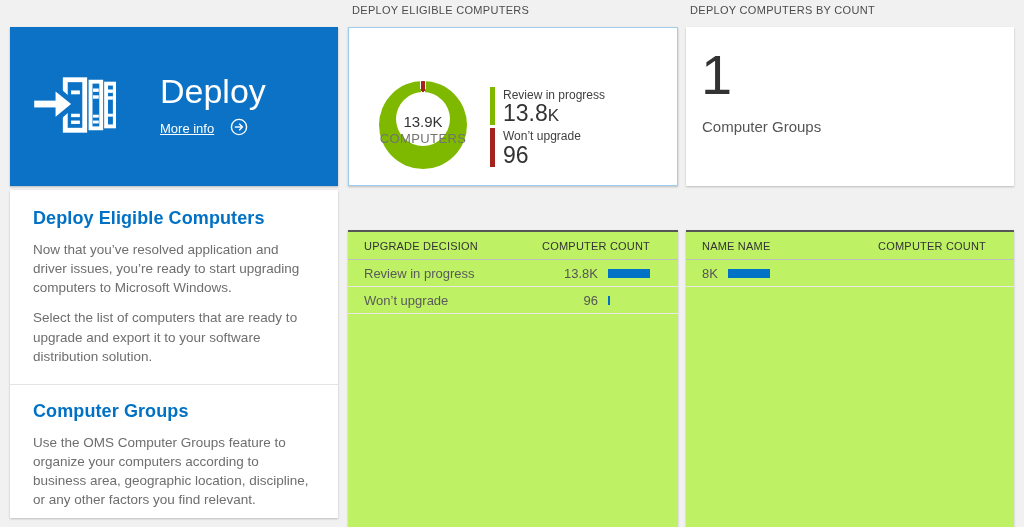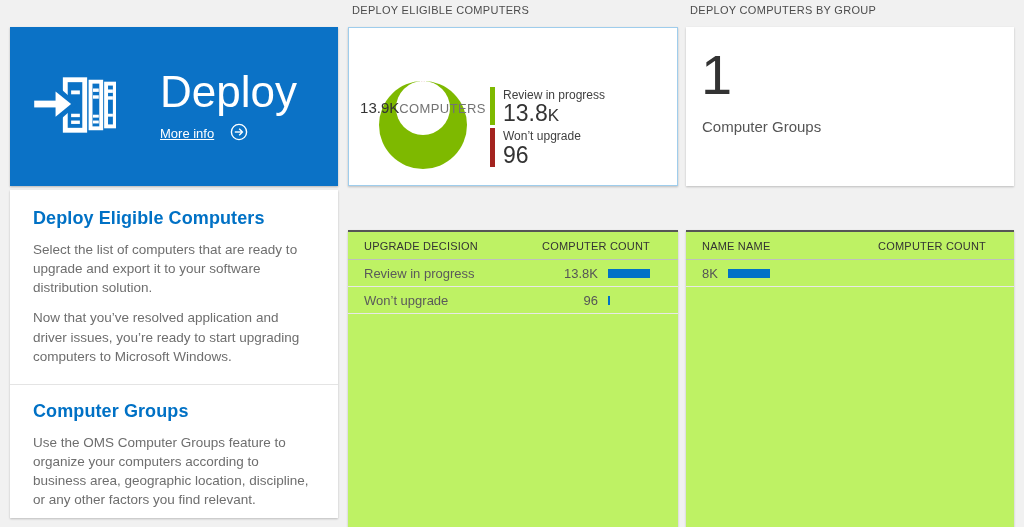--- a/index.html
+++ b/index.html
@@ -22,21 +22,21 @@
   
   .blue-tile{
     position:absolute;left:10px;top:27px;width:328px;height:159px;
     background:#0b72c6;
     display:flex;align-items:center;
     box-shadow:0 1px 2px rgba(0,0,0,.25);
     cursor:pointer;
   }
   .tile-icon{margin-left:24px;flex:0 0 auto;}
   .tile-text{margin-left:44px;}
-  .tile-title{color:#fff;font-size:44px;font-weight:300;line-height:1.05;}
+  .tile-title{color:#fff;font-size:34px;font-weight:300;line-height:1.05;}
   .more-info{
     margin-top:8px;display:flex;align-items:center;gap:16px;
     color:#fff;font-size:13px;
   }
   .more-info .lbl{text-decoration:underline;cursor:pointer;}
 
   
   .left-panel{
     position:absolute;left:10px;top:190px;width:328px;height:328px;
     background:#fff;box-shadow:0 1px 2px rgba(0,0,0,.22);
@@ -60,22 +60,22 @@
   .card-mid{left:348px;width:330px;border:1px solid #9fcdec;cursor:pointer;}
   .card-right{left:686px;width:328px;cursor:pointer;}
 
   
   .donut{
     position:absolute;left:30px;top:53px;width:88px;height:88px;border-radius:50%;
     background:conic-gradient(#a3231f 0 2.5deg,#ffffff 2.5deg 4deg,
       #7eb900 4deg 356deg,#ffffff 356deg 357.5deg,#a3231f 357.5deg 360deg);
   }
   .donut-hole{
-    position:absolute;left:17px;top:0;width:54px;height:54px;border-radius:50%;
-    background:#fff;display:flex;flex-direction:row;align-items:center;justify-content:center;
+    position:absolute;left:17px;top:11px;width:54px;height:54px;border-radius:50%;
+    background:#fff;display:flex;flex-direction:column;align-items:center;justify-content:flex-end;
   }
   .donut-val{font-size:15px;color:#333;line-height:1.1;}
   .donut-lbl{font-size:13px;color:#737373;letter-spacing:.4px;margin-top:1px;}
 
   
   .legend{position:absolute;left:141px;top:59px;}
   .legend-item{display:flex;margin-bottom:3px;}
   .legend-swatch{width:5px;margin-right:8px;}
   .legend-label{font-size:12px;color:#404040;line-height:1.2;padding-top:1px;}
   .legend-value{font-size:23px;color:#333;line-height:1.0;}
@@ -115,21 +115,21 @@
     position:absolute;left:16px;bottom:9px;
     color:#0072c6;font-size:11px;cursor:pointer;
   }
 </style>
 </head>
 <body>
 
 <div class="stage">
 
   <div class="section-header hdr-mid">DEPLOY ELIGIBLE COMPUTERS</div>
-  <div class="section-header hdr-right">DEPLOY COMPUTERS BY GROUP</div>
+  <div class="section-header hdr-right">DEPLOY COMPUTERS BY COUNT</div>
 
   <div class="blue-tile">
     <div class="tile-icon">
       <svg width="82" height="68" viewBox="0 0 84 70" aria-hidden="true">
 
         <rect x="0" y="30.5" width="25" height="7" fill="#ffffff"></rect>
 
         <rect x="32" y="9" width="20" height="52" fill="none" stroke="#ffffff" stroke-width="5"></rect>
         <rect x="38" y="20" width="9" height="4" fill="#ffffff"></rect>
         <rect x="38" y="44" width="9" height="3.5" fill="#ffffff"></rect>
@@ -160,22 +160,22 @@
             <path d="M4.8 9 H12" stroke="#ffffff" stroke-width="1.4" fill="none"></path>
             <path d="M9.2 5.8 L12.4 9 L9.2 12.2" stroke="#ffffff" stroke-width="1.4" fill="none"></path>
           </svg>
         </span>
       </div>
     </div>
   </div>
 
   <div class="left-panel">
     <h2>Deploy Eligible Computers</h2>
+    <p>Now that you’ve resolved application and driver issues, you’re ready to start upgrading computers to Microsoft Windows.</p>
     <p>Select the list of computers that are ready to upgrade and export it to your software distribution solution.</p>
-    <p>Now that you’ve resolved application and driver issues, you’re ready to start upgrading computers to Microsoft Windows.</p>
     <div class="divider"></div>
     <h2 class="second">Computer Groups</h2>
     <p>Use the OMS Computer Groups feature to organize your computers according to business area, geographic location, discipline, or any other factors you find relevant.</p>
 
   </div>
 
   <div class="card card-mid">
     <div class="donut">
       <div class="donut-hole">
         <div class="donut-val">13.9K</div>

